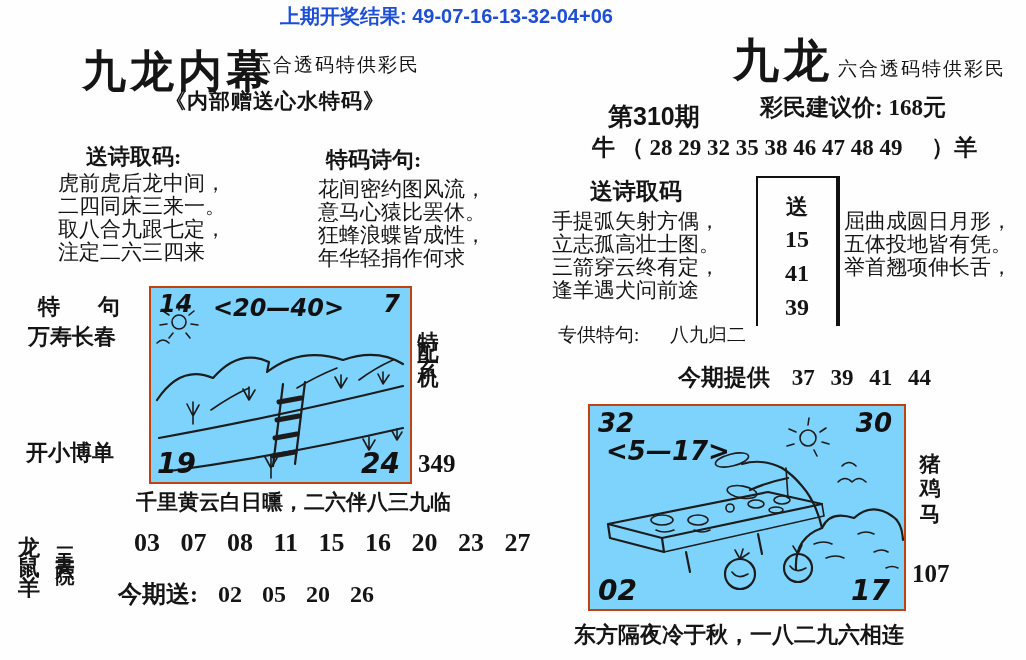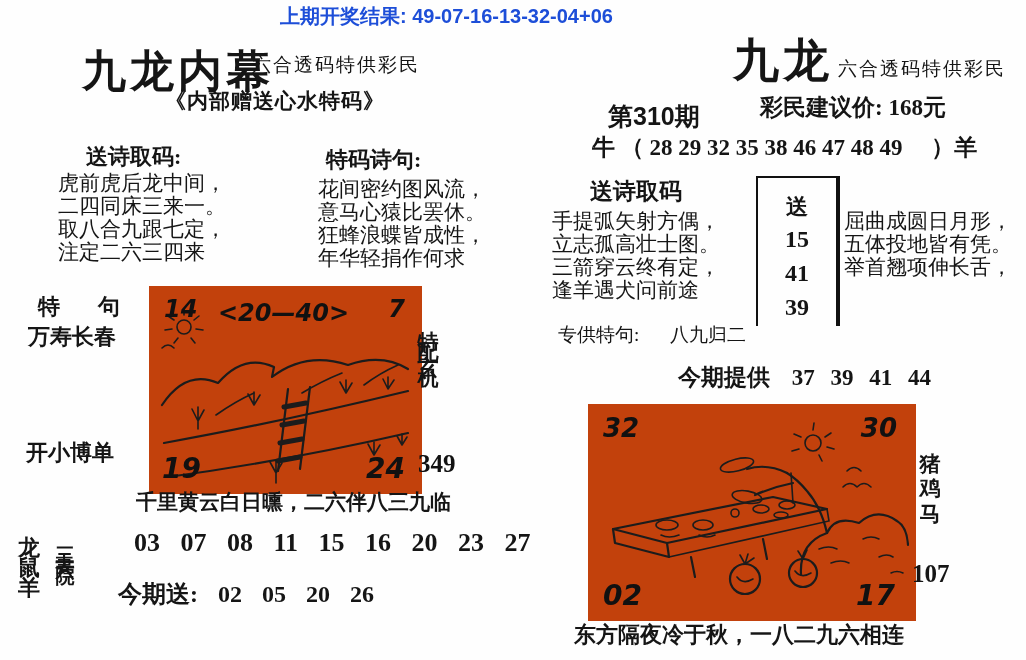--- a/index.html
+++ b/index.html
@@ -9,21 +9,21 @@
   }
   .abs{position:absolute;white-space:nowrap;}
   .red{color:#1d4ed8;font-family:"Liberation Sans",sans-serif;font-weight:bold;font-size:20px;}
   .title-big{font-size:44px;font-weight:bold;letter-spacing:4px;}
   .subtitle{font-size:19px;letter-spacing:2px;}
   .slogan{font-size:21px;font-weight:bold;letter-spacing:1px;}
   .heading{font-size:22px;font-weight:bold;}
   .poem{font-size:21px;line-height:23px;white-space:nowrap;}
   .label22{font-size:22px;font-weight:bold;}
   .vtext{writing-mode:vertical-rl;text-orientation:upright;font-size:21px;font-weight:bold;}
-  .sketchbox{position:absolute;border:7px solid #c2410c;background:#c2410c;}
+  .sketchbox{position:absolute;border:2px solid #c2410c;background:#7dd3fc;}
   .sketchbox svg{display:block;width:100%;height:100%;}
   .hand{font-family:"DejaVu Sans",sans-serif;font-style:italic;font-weight:bold;font-size:24px;color:#111;}
   .corner{position:absolute;}
   .numrow{font-family:"Liberation Serif",serif;font-weight:bold;font-size:26px;word-spacing:14px;}
   .numbox{
     position:absolute;left:756px;top:176px;width:78px;height:148px;
     border-top:2px solid #111;border-left:2px solid #111;border-right:4px solid #111;
     text-align:center;
   }
   .numbox .bl{font-size:22px;font-weight:bold;margin-top:14px;}
@@ -194,20 +194,21 @@
         <circle class="stroke" cx="150" cy="168" r="15"></circle>
         <path class="stroke-thin" d="M150 153 l-5 -9 M150 153 l3 -10 M150 153 l9 -6 M142 166 q6 8 16 2"></path>
         <circle class="stroke" cx="208" cy="162" r="14"></circle>
         <path class="stroke-thin" d="M208 148 l-5 -8 M208 148 l4 -9 M200 160 q6 8 16 2"></path>
       </g>
     </svg>
     <div class="corner hand" style="left:8px;top:2px;font-size:26px;">32</div>
     <div class="corner hand" style="right:12px;top:2px;font-size:26px;">30</div>
     <div class="corner hand" style="left:8px;bottom:2px;font-size:28px;">02</div>
     <div class="corner hand" style="right:14px;bottom:2px;font-size:28px;">17</div>
+    <div class="corner hand" style="left:16px;top:30px;font-size:26px;">&lt;5—17&gt;</div>
   </div>
 
   <div class="abs vtext" style="left:916px;top:436px;letter-spacing:26px;">猪鸡马</div>
   <div class="abs" style="left:912px;top:560px;font-size:25px;font-weight:bold;font-family:'Liberation Serif',serif;">107</div>
 
   <div class="abs" style="left:574px;top:620px;font-size:22px;font-weight:bold;">东方隔夜冷于秋，一八二九六相连</div>
 
 </div>
 
 </body></html>

